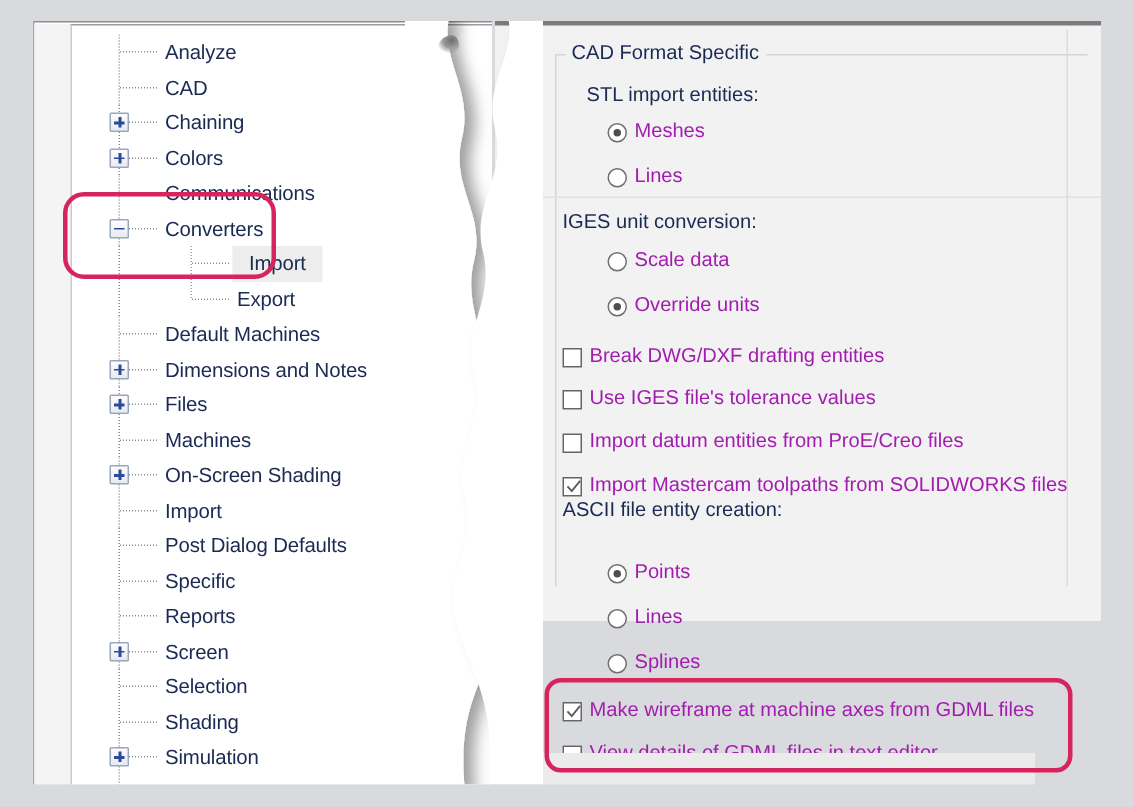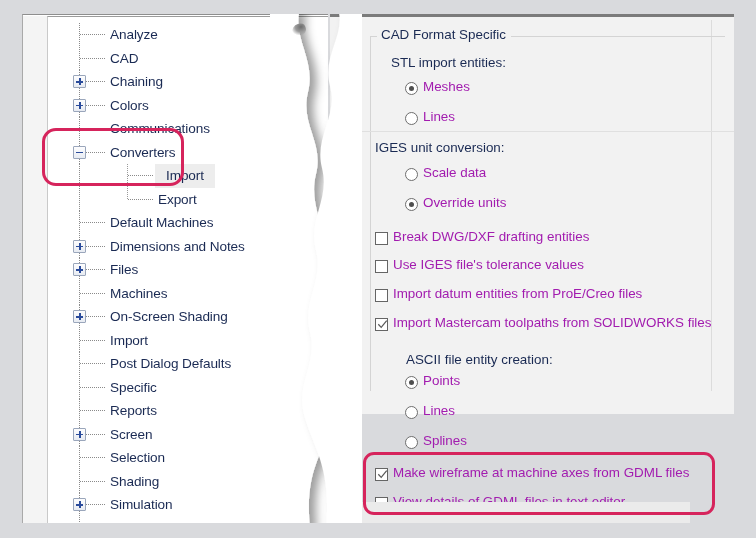--- a/index.html
+++ b/index.html
@@ -480,21 +480,21 @@
         </div>
         <div class="check-row" style="left:4px; top:280px;">
           <span class="checkbox on">
             <svg viewBox="0 0 11 11">
                 <path d="M1.3 5.3 L4.2 8.4 L9.7 1.6" fill="none" stroke="#5a5a5a" stroke-width="1.25"></path>
               </svg>
           </span>
           <span class="clabel">Import Mastercam toolpaths from SOLIDWORKS files</span>
         </div>
 
-        <div class="opt-label" style="left:4px; top:315px;margin-left:31px;">ASCII file entity creation:</div>
+        <div class="opt-label" style="left:4px; top:295px;">ASCII file entity creation:</div>
 
         <div class="radio-row" style="left:34px; top:338px;">
           <span class="radio on"></span>
           <span class="rlabel">Points</span>
         </div>
         <div class="radio-row" style="left:34px; top:368px;">
           <span class="radio"></span>
           <span class="rlabel">Lines</span>
         </div>
         <div class="radio-row" style="left:34px; top:398px;">

